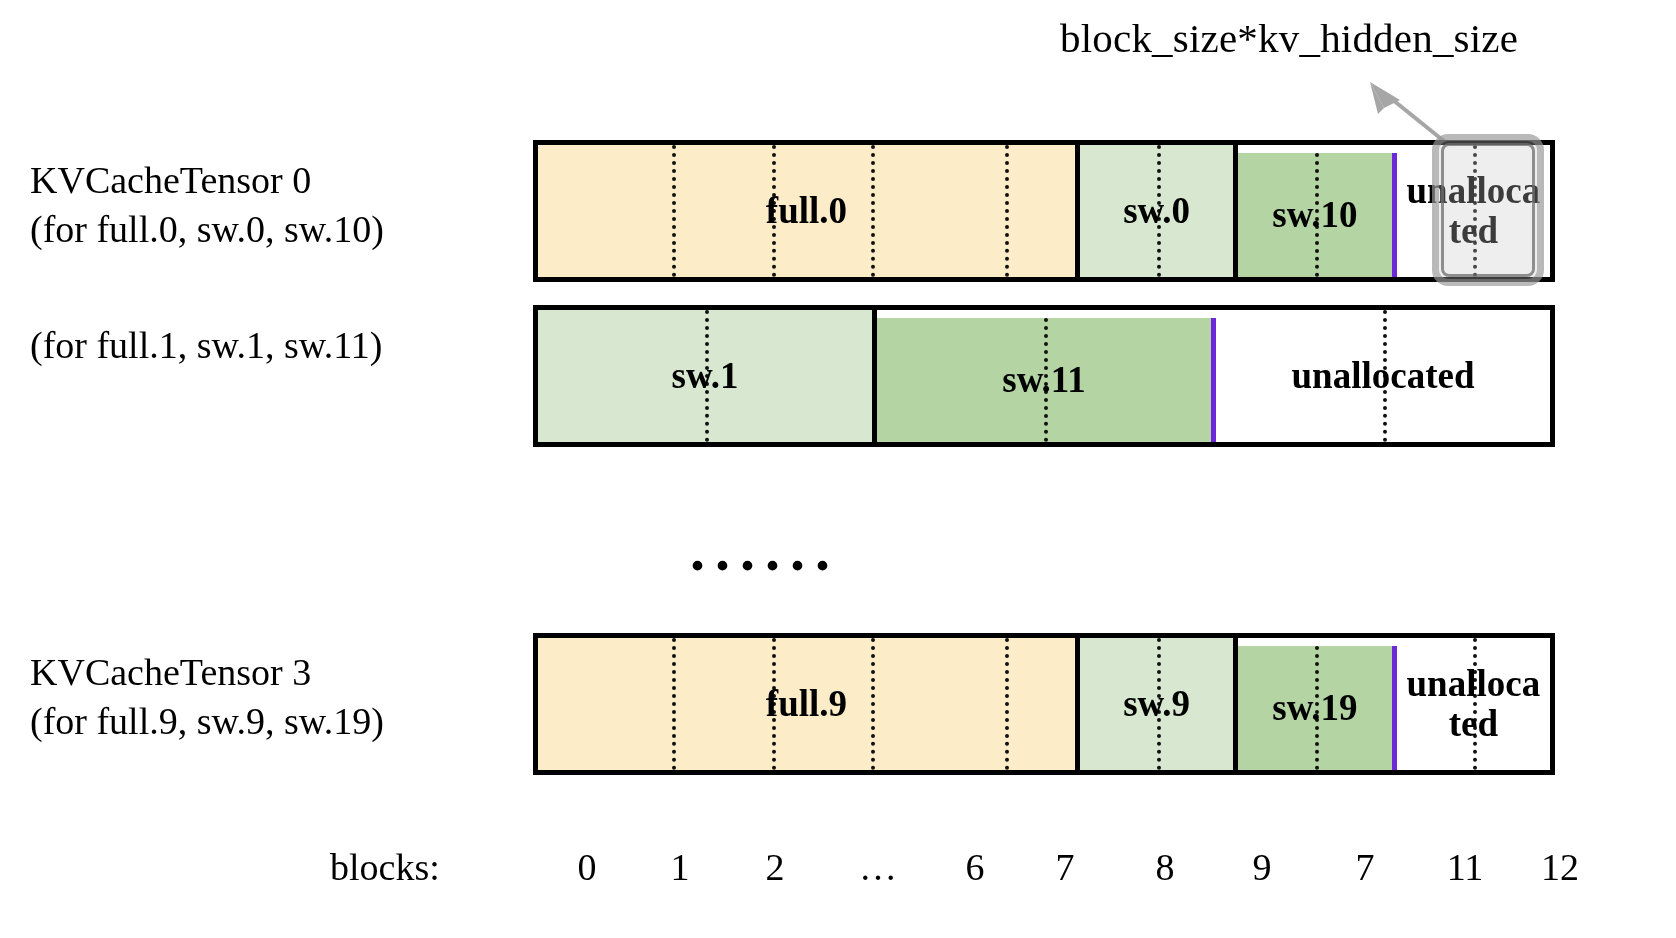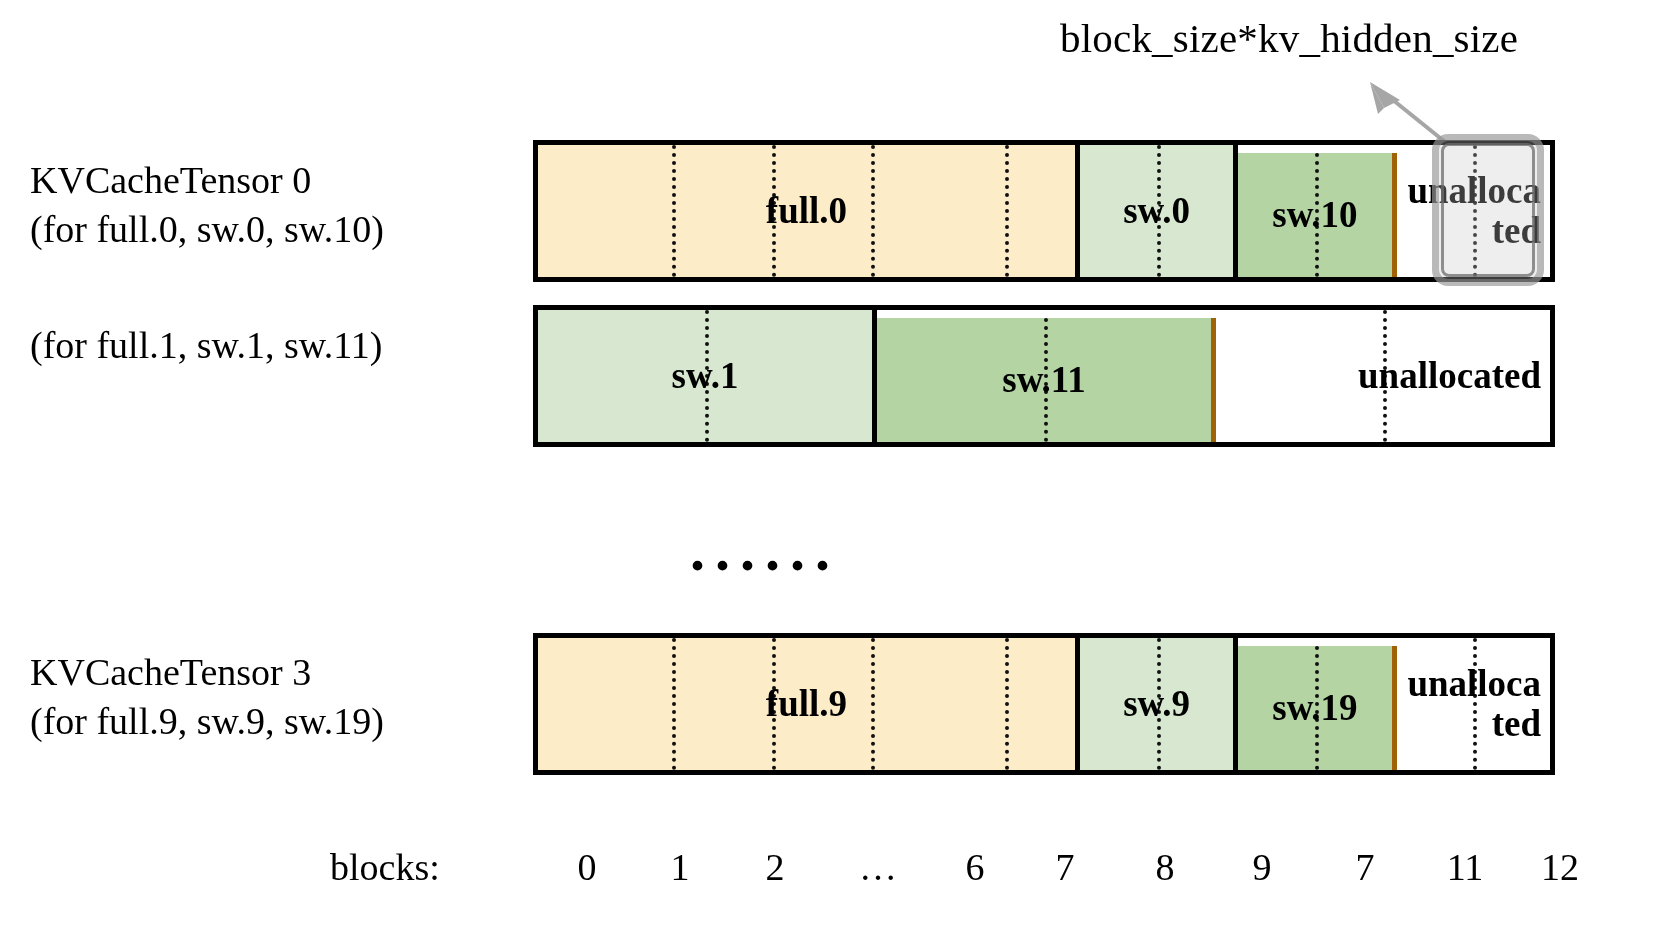--- a/index.html
+++ b/index.html
@@ -73,27 +73,27 @@
     display: flex;
     align-items: center;
     justify-content: center;
     font-weight: bold;
     font-size: 37px;
     color: #000;
     overflow: visible;
   }
   .seg-full   { background: #fcecc8; border-right: 5px solid #000; }
   .seg-sw0    { background: #d8e8d0; border-right: 5px solid #000; }
-  .seg-sw1    { background: #b4d4a4; border-right: 5px solid #a16207; margin-top: 8px; }
+  .seg-sw1    { background: #b4d4a4; border-right: 5px solid #6d28d9; margin-top: 8px; }
   .seg-unalloc{ background: #ffffff; }
 
   .seg .seg-text {
     position: relative;
     z-index: 2;
-    text-align: right;
+    text-align: center;
     line-height: 1.08;
     pointer-events: none;
   }
   .seg-unalloc .seg-text {
     width: 100%;
     padding: 0 9px;
     word-break: break-all;
     box-sizing: border-box;
   }
 

